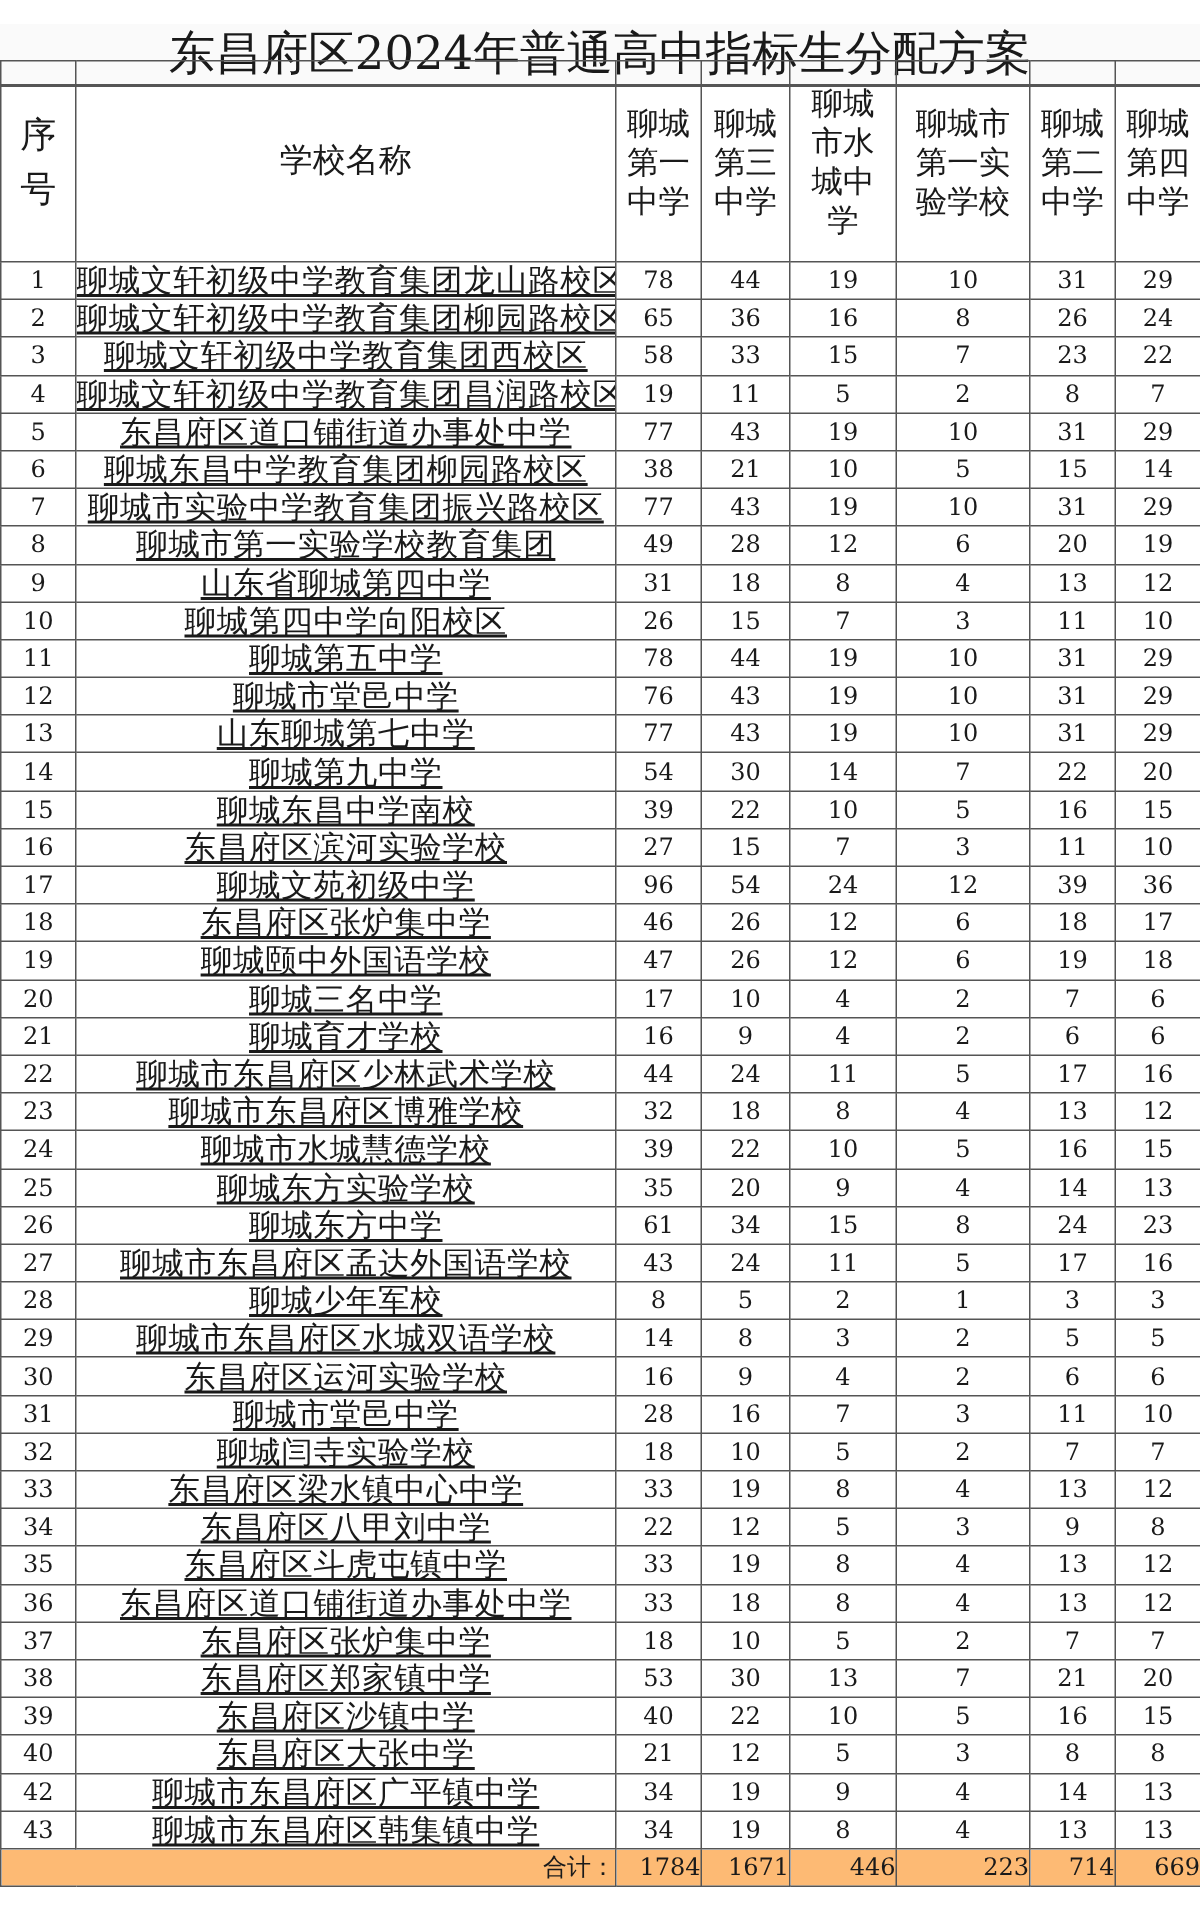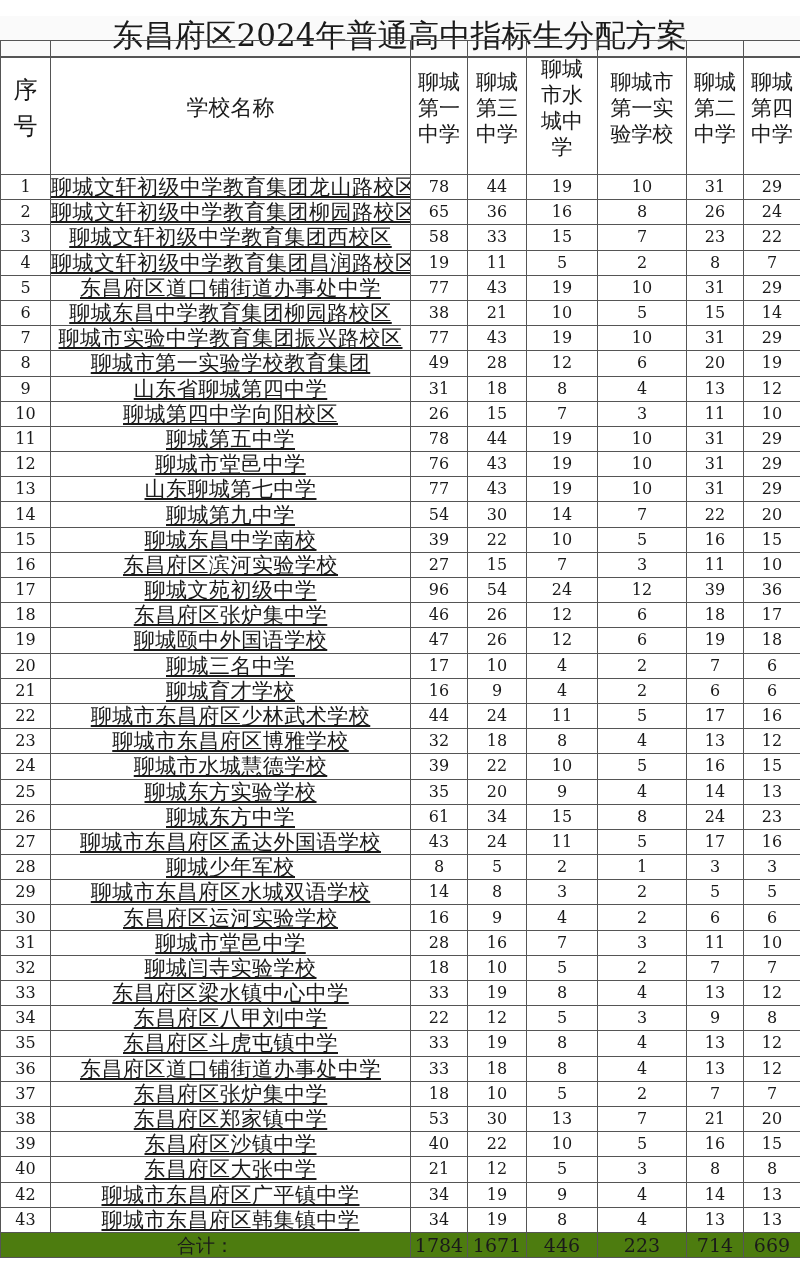--- a/index.html
+++ b/index.html
@@ -6,21 +6,21 @@
   body { width: 800px; height: 1286px; overflow: hidden; font-family: "DejaVu Serif", "Liberation Serif", serif; color: #1a1a1a; }
   .page { position: relative; width: 800px; height: 1286px; }
   .title-row { position: absolute; left: 0; top: 16px; width: 800px; height: 40px; display: flex; align-items: center; justify-content: center; font-size: 31px; letter-spacing: 0px; border-bottom: 2px solid #555; background: #fafafa; }
   table { position: absolute; left: 0; top: 40px; border-collapse: collapse; table-layout: fixed; width: 800px; }
   td, th { border: 1.2px solid #555; padding: 0; text-align: center; vertical-align: middle; font-weight: normal; overflow: hidden; white-space: nowrap; }
   th { height: 133px; font-size: 21px; line-height: 26px; white-space: normal; }
   th.h-seq { font-size: 24px; line-height: 36px; }
   th.h-name { font-size: 22px; margin-left: 28px; }
   td { height: 24.2px; font-size: 16px; line-height: 24px; }
   td.name { font-size: 21px; letter-spacing: 0.5px; text-decoration: underline; }
-  tr.total td { background: #4d7c0f; font-size: 19px; height: 23px; }
+  tr.total td { background: #fdba74; font-size: 16px; height: 23px; text-align: right; }
   .hline { display: block; }
 </style>
 </head>
 <body>
 
 <div class="page">
   <div class="title-row">东昌府区2024年普通高中指标生分配方案</div>
   <table>
     <colgroup>
       <col style="width:50px">

